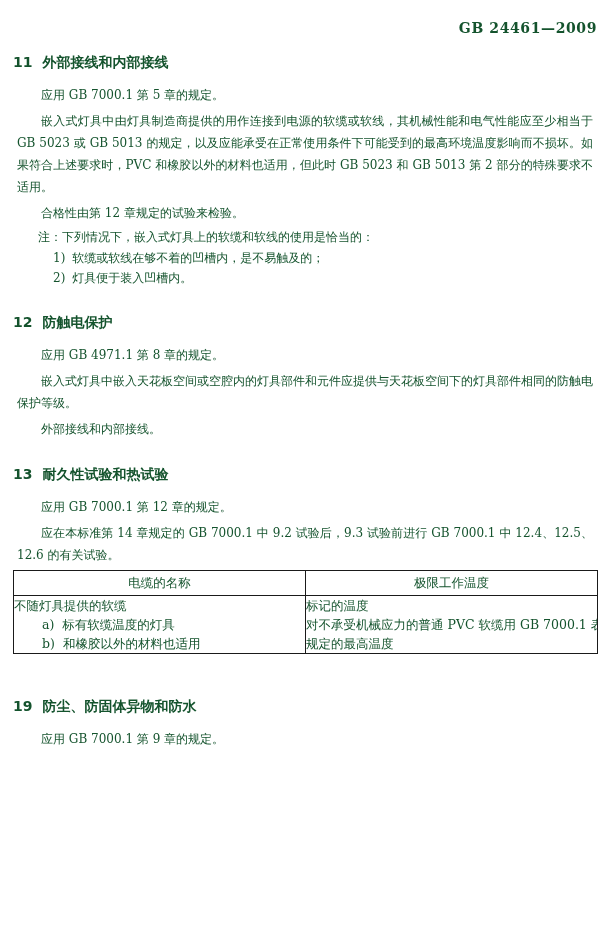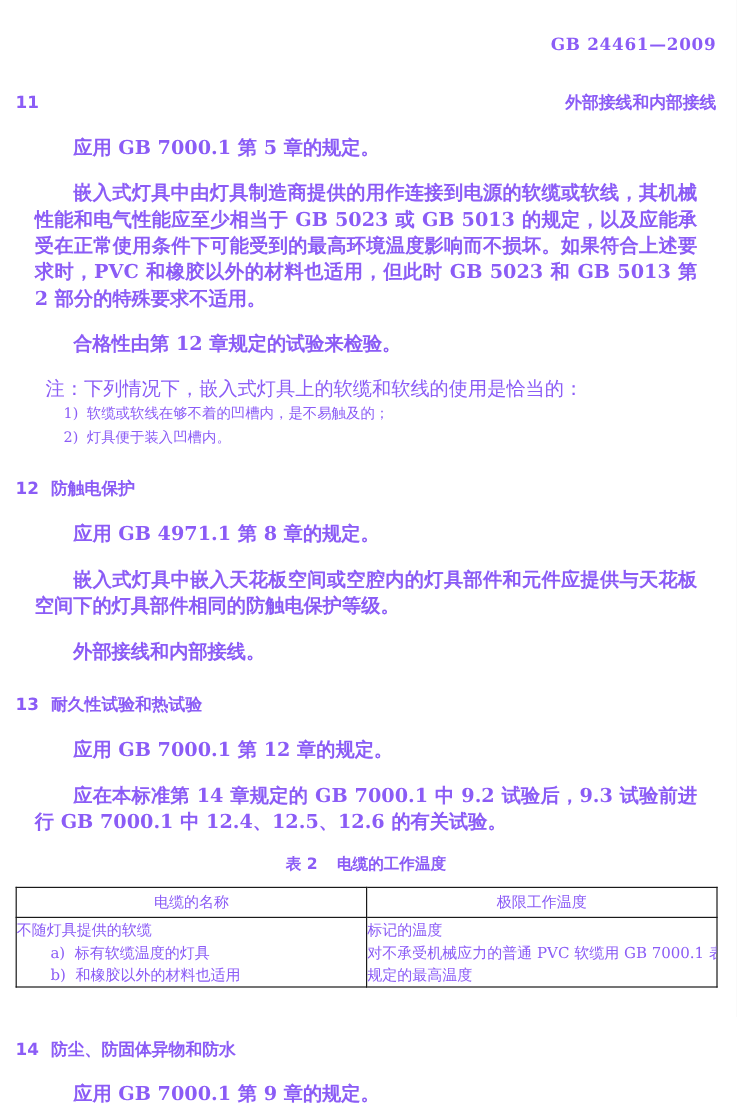--- a/index.html
+++ b/index.html
@@ -1,59 +1,59 @@
 <!DOCTYPE html>
 <html lang="zh"><head>
 <meta charset="utf-8">
 <style>
   html,body { margin:0; padding:0; background:#f2f2f2; }
   .page {
     position:relative;
     width:614px; height:927px;
     margin:0 auto;
     background:#ffffff;
-    color:#8b5cf6;
+    color:#14532d;
     font-family:"DejaVu Serif", serif;
     box-sizing:border-box;
-    padding:30px 17px 0 13px;
+    padding:20px 17px 0 13px;
     overflow:hidden;
   }
   .doc-header {
     text-align:right;
     font-weight:bold;
     font-size:14px;
     letter-spacing:0.6px;
     line-height:17px;
   }
   .sec-h {
     display:flex;
     align-items:baseline;
     gap:10px;
     font-family:"DejaVu Sans", sans-serif;
     font-weight:bold;
     font-size:14px;
     line-height:20px;
     margin:24px 0 12px 0;
   }
-  .sec-h.first { margin-top:29px;justify-content:space-between; }
+  .sec-h.first { margin-top:15px; }
   .body-p {
-    margin:16px;
-    font-size:16px;
+    margin:4px;
+    font-size:12px;
     line-height:22px;
     text-indent:2em;
     text-align:justify;
-    font-weight:bold;
   }
   .note-block { margin:3px 0 2px 0; }
   .note-p {
     margin:0;
-    font-size:16px;
+    font-size:12px;
     line-height:20px;
     padding-left:25px;
     text-align:justify;
+    font-family:Liberation Mono, monospace;
   }
   .note-item {
     display:flex;
     font-size:12px;
     line-height:20px;
     padding-left:40px;
   }
   .note-item .ni-num { flex:0 0 auto; margin-right:7px; }
   .tbl-caption {
     text-align:center;
@@ -132,23 +132,20 @@
 
   <section>
     <h2 class="sec-h">
       <span class="sec-num">13</span>
       <span class="sec-title">耐久性试验和热试验</span>
     </h2>
     <p class="body-p">应用 GB 7000.1 第 12 章的规定。</p>
     <p class="body-p">应在本标准第 14 章规定的 GB 7000.1 中 9.2 试验后，9.3 试验前进行 GB 7000.1 中 12.4、12.5、12.6 的有关试验。</p>
   </section>
 
-  <div class="tbl-caption">
-    <span class="cap-label">表 2</span><span class="cap-title">电缆的工作温度</span>
-  </div>
   <table class="wk-tbl">
     <colgroup>
         <col class="c1">
         <col class="c2">
       </colgroup>
     <thead>
       <tr>
         <th>电缆的名称</th>
         <th>极限工作温度</th>
       </tr>
@@ -171,20 +168,20 @@
           <div class="tline">对不承受机械应力的普通 PVC 软缆用 GB 7000.1 表 12.2</div>
           <div class="tline">规定的最高温度</div>
         </td>
       </tr>
     </tbody>
   </table>
   <div class="gap-after-table"></div>
 
   <section>
     <h2 class="sec-h">
-      <span class="sec-num">14</span>
+      <span class="sec-num">19</span>
       <span class="sec-title">防尘、防固体异物和防水</span>
     </h2>
     <p class="body-p">应用 GB 7000.1 第 9 章的规定。</p>
 
   </section>
 
 </div>
 
 </body></html>

